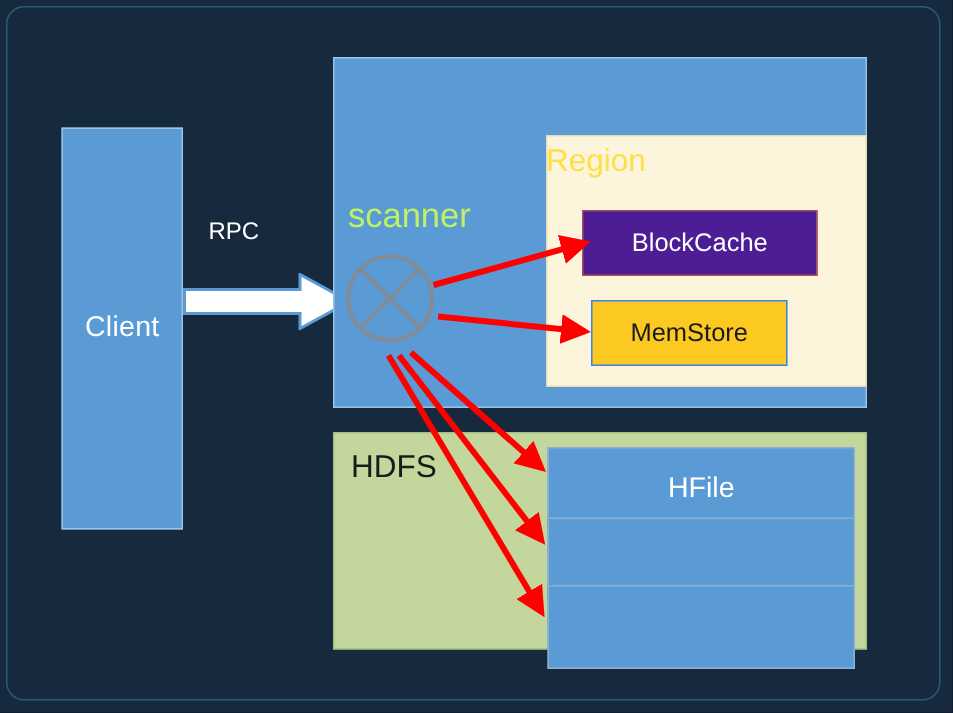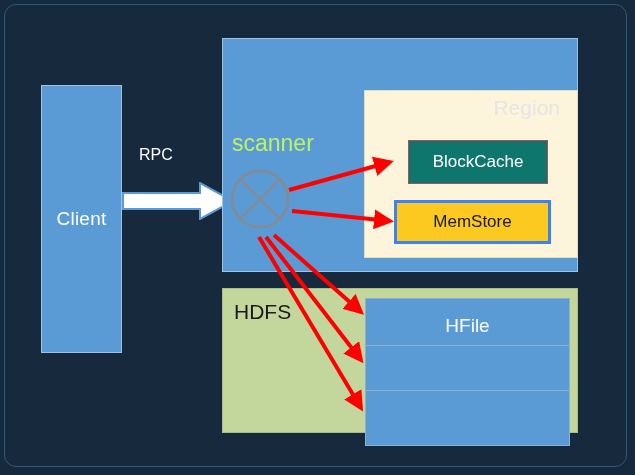--- a/index.html
+++ b/index.html
@@ -105,46 +105,46 @@
     width: 214px;
     height: 168px;
     background: #FDF4DC;
     border: 1px solid #e8dcb8;
   }
   #region-title {
     position: absolute;
     left: 364px;
     top: 96px;
     width: 196px;
-    text-align: right;
-    color: #e5e5e5;
+    text-align: left;
+    color: #fde047;
     font-size: 21px;
   }
   #blockcache-box {
-    left: 408px;
+    left: 388px;
     top: 140px;
-    width: 140px;
+    width: 157px;
     height: 44px;
-    background: #0f766e;
+    background: #4c1d95;
     border: 1px solid #a94f59;
     display: flex;
     align-items: center;
     justify-content: center;
   }
   #blockcache-box .label {
     color: #ffffff;
     font-size: 17px;
   }
   #memstore-box {
     left: 394px;
     top: 200px;
-    width: 157px;
+    width: 131px;
     height: 44px;
     background: #FCC921;
-    border: 3px solid #3b82f6;
+    border: 1px solid #3b82f6;
     display: flex;
     align-items: center;
     justify-content: center;
   }
   #memstore-box .label {
     color: #1a1a1a;
     font-size: 17px;
   }
 
   

